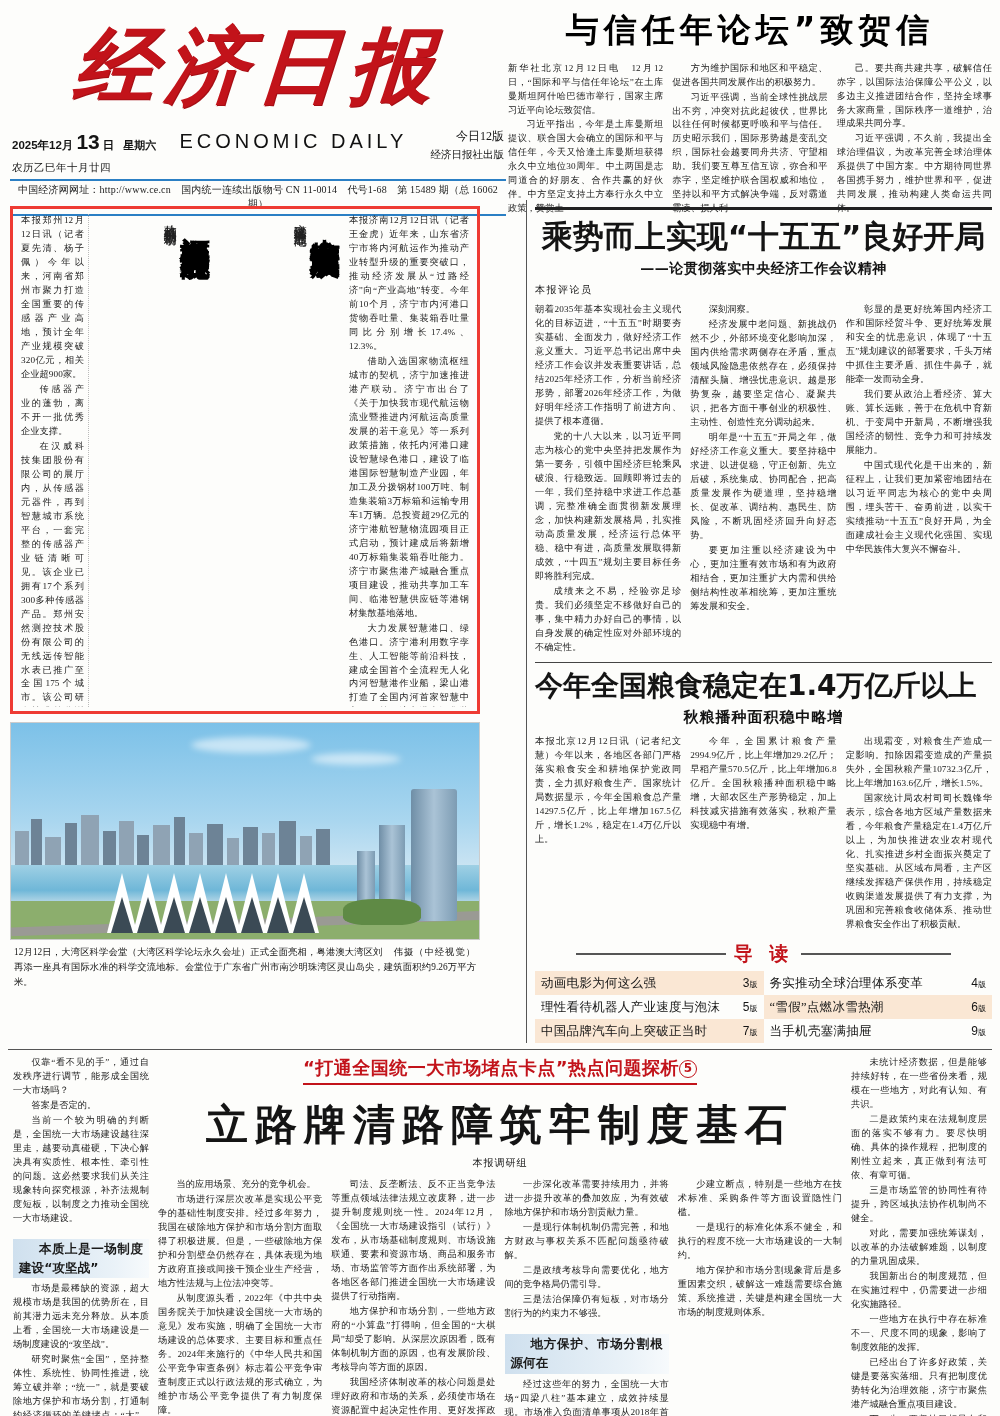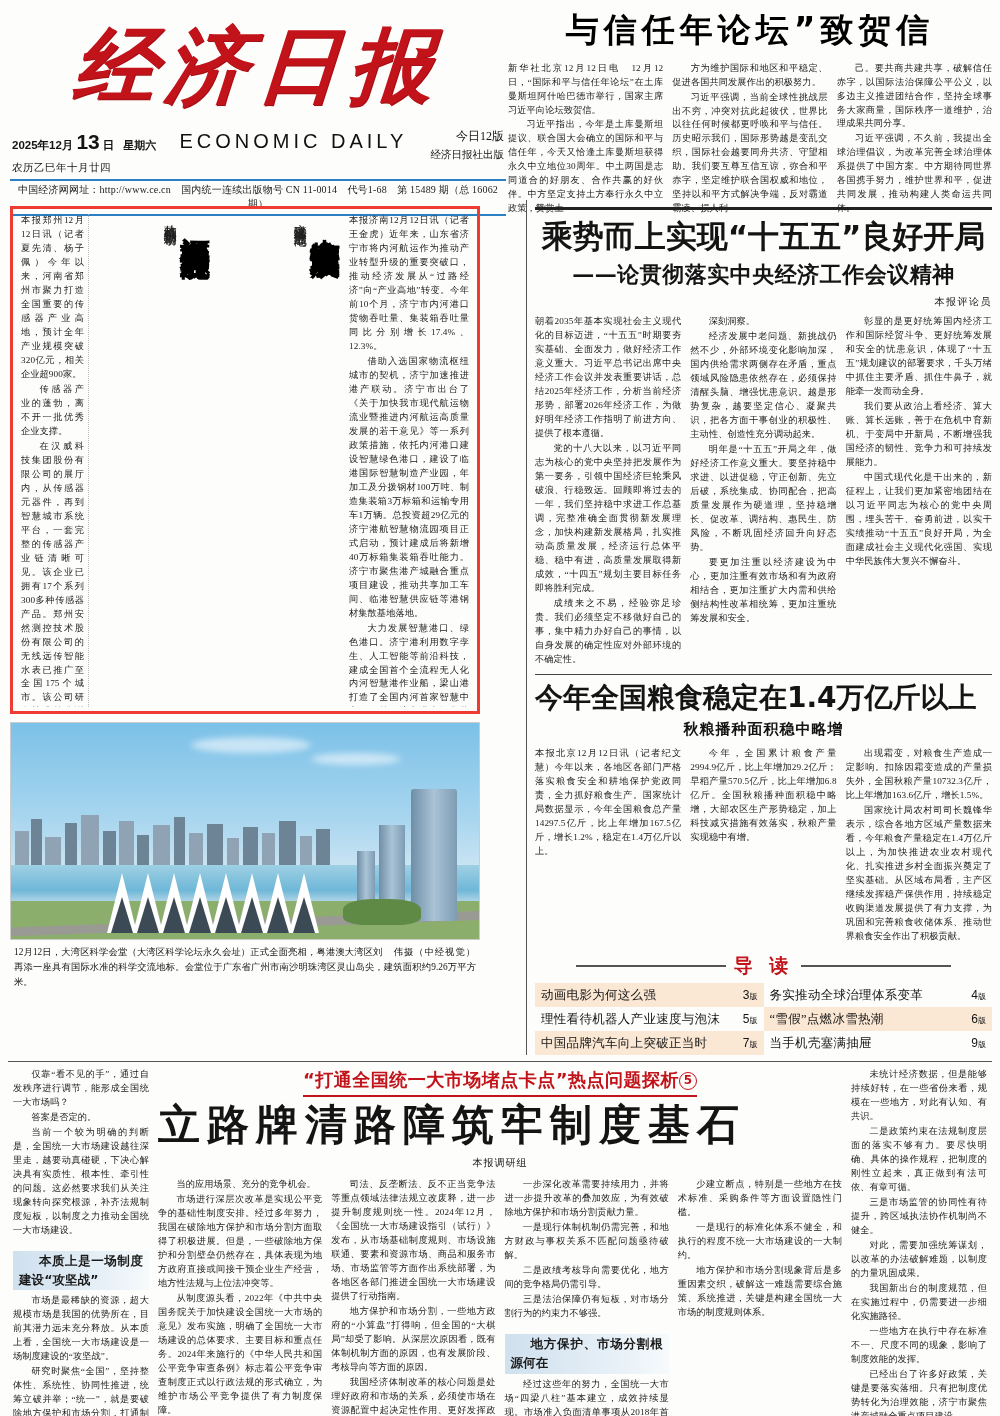--- a/index.html
+++ b/index.html
@@ -141,23 +141,23 @@
   .rule-thick { height:3px; background:#222; margin:7px 0 8px 0; }
   .rule-thin { height:1px; background:#444; margin:6px 0; }
 
   .h2-head {
     font-family:"DejaVu Sans","Liberation Sans",sans-serif;
     font-weight:bold; font-size:31px; text-align:center; line-height:1.2;
     letter-spacing:0px;
   }
   .h2-sub {
     font-family:"DejaVu Serif",serif; font-weight:bold;
-    font-size:22px; text-align:center; margin-top:5px; letter-spacing:.5px;
-  }
-  .byline { text-align:right; font-size:10px; margin:5px 0 6px 0; letter-spacing:1.5px; }
+    font-size:14px; text-align:center; margin-top:5px; letter-spacing:.5px;
+  }
+  .byline { text-align:left; font-size:10px; margin:5px 0 6px 0; letter-spacing:1.5px; }
 
   .h3-head {
     font-family:"DejaVu Sans","Liberation Sans",sans-serif;
     font-weight:bold; font-size:28px; line-height:1.2;
   }
   .h3-sub { font-family:"DejaVu Serif",serif; font-weight:bold; font-size:15px; text-align:center; margin-top:6px; letter-spacing:1px; }
 
   
   .guide { margin-top:8px; }
   .guide-title { display:flex; align-items:center; gap:8px; justify-content:center; margin-bottom:4px; }
@@ -186,21 +186,21 @@
     font-size:18px; color:#c2131a; letter-spacing:.5px;
     border-bottom:2px solid #c2131a; padding-bottom:3px;
   }
   .kicker .num {
     display:inline-block; border:1.5px solid #c2131a; border-radius:50%;
     width:18px; height:18px; line-height:15px; font-size:12px; text-align:center;
     vertical-align:2px;
   }
   .big-head {
     font-family:"DejaVu Sans","Liberation Sans",sans-serif; font-weight:bold;
-    font-size:42px; letter-spacing:7px; margin-top:4px; line-height:1.15;
+    font-size:42px; text-align:center; letter-spacing:7px; margin-top:16px; line-height:1.15;
   }
   .big-byline { text-align:center; font-size:10px; margin:7px 0 8px 0; letter-spacing:1px; }
 
   .cols5 { display:flex; gap:9px; }
   .cols5 > div { flex:1; }
   .sub-banner {
     background:linear-gradient(90deg,#cfe0ee,#eaf2f8 75%,#f7fafc);
     font-family:"DejaVu Sans","Liberation Sans",sans-serif; font-weight:bold;
     font-size:12.5px; line-height:1.5; padding:1px 6px; margin:13px 0 4px 0;
     text-indent:1.6em;

